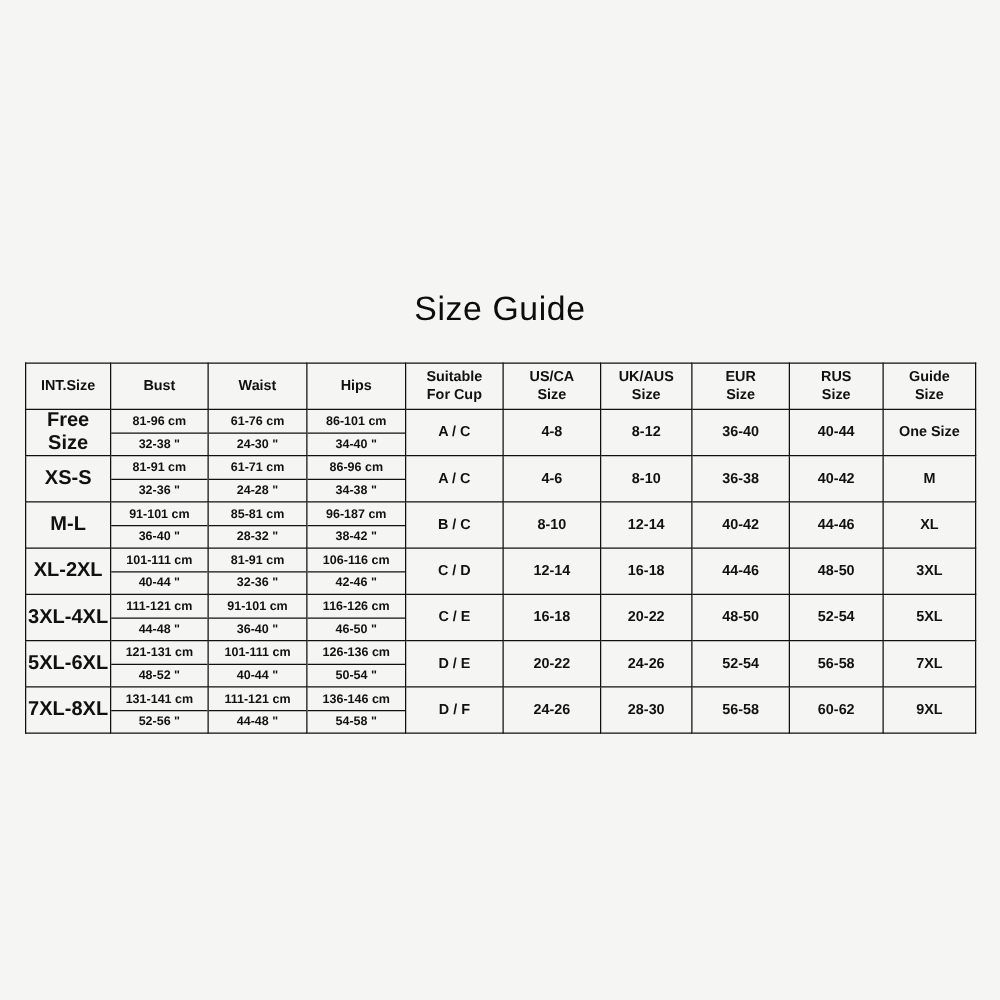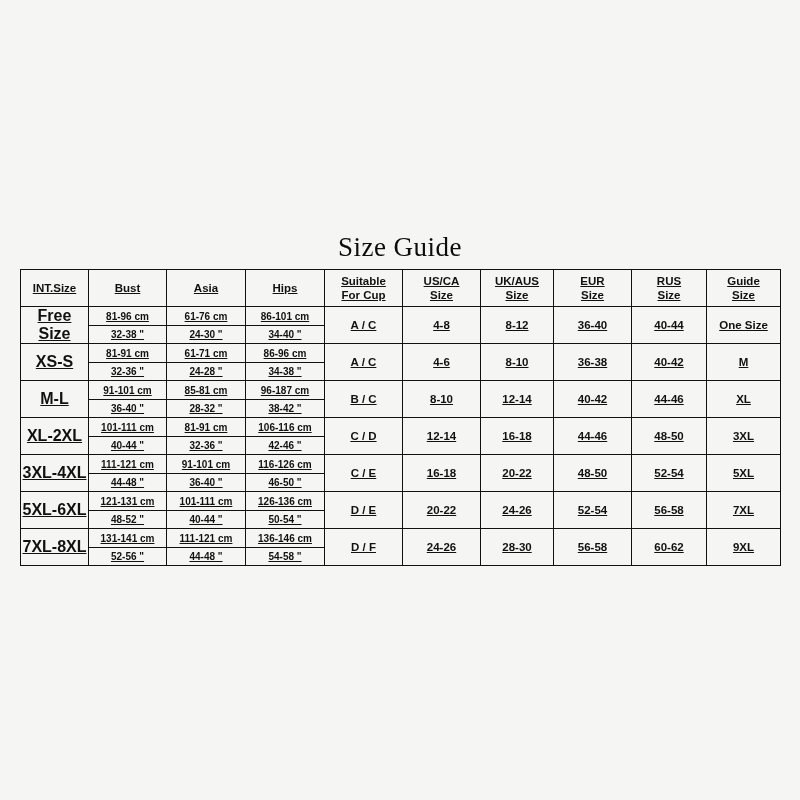--- a/index.html
+++ b/index.html
@@ -19,31 +19,30 @@
     width: 800px;
     height: 800px;
     box-sizing: border-box;
   }
   .title {
     position: absolute;
     top: 232px;
     left: 0;
     width: 800px;
     text-align: center;
-    font-family: Liberation Serif, serif;
+    font-family: Liberation Sans, sans-serif;
     font-size: 27px;
     letter-spacing: 0.5px;
     color: #0d0d0d;
   }
   .table-wrap {
     position: absolute;
-    top: 269px;
+    top: 290px;
     left: 20px;
     width: 760px;
-    text-decoration: underline;
   }
   table.size-guide {
     border-collapse: collapse;
     table-layout: fixed;
     width: 760px;
     background: #f5f5f3;
   }
   table.size-guide th,
   table.size-guide td {
     border: 1px solid #111;
@@ -120,21 +119,21 @@
       </colgroup>
       <thead>
         <tr>
           <th>
             <span>INT.Size</span>
           </th>
           <th>
             <span>Bust</span>
           </th>
           <th>
-            <span>Asia</span>
+            <span>Waist</span>
           </th>
           <th>
             <span>Hips</span>
           </th>
           <th>
             <span>Suitable</span><br>
             <span>For Cup</span>
           </th>
           <th>
             <span>US/CA</span><br>

